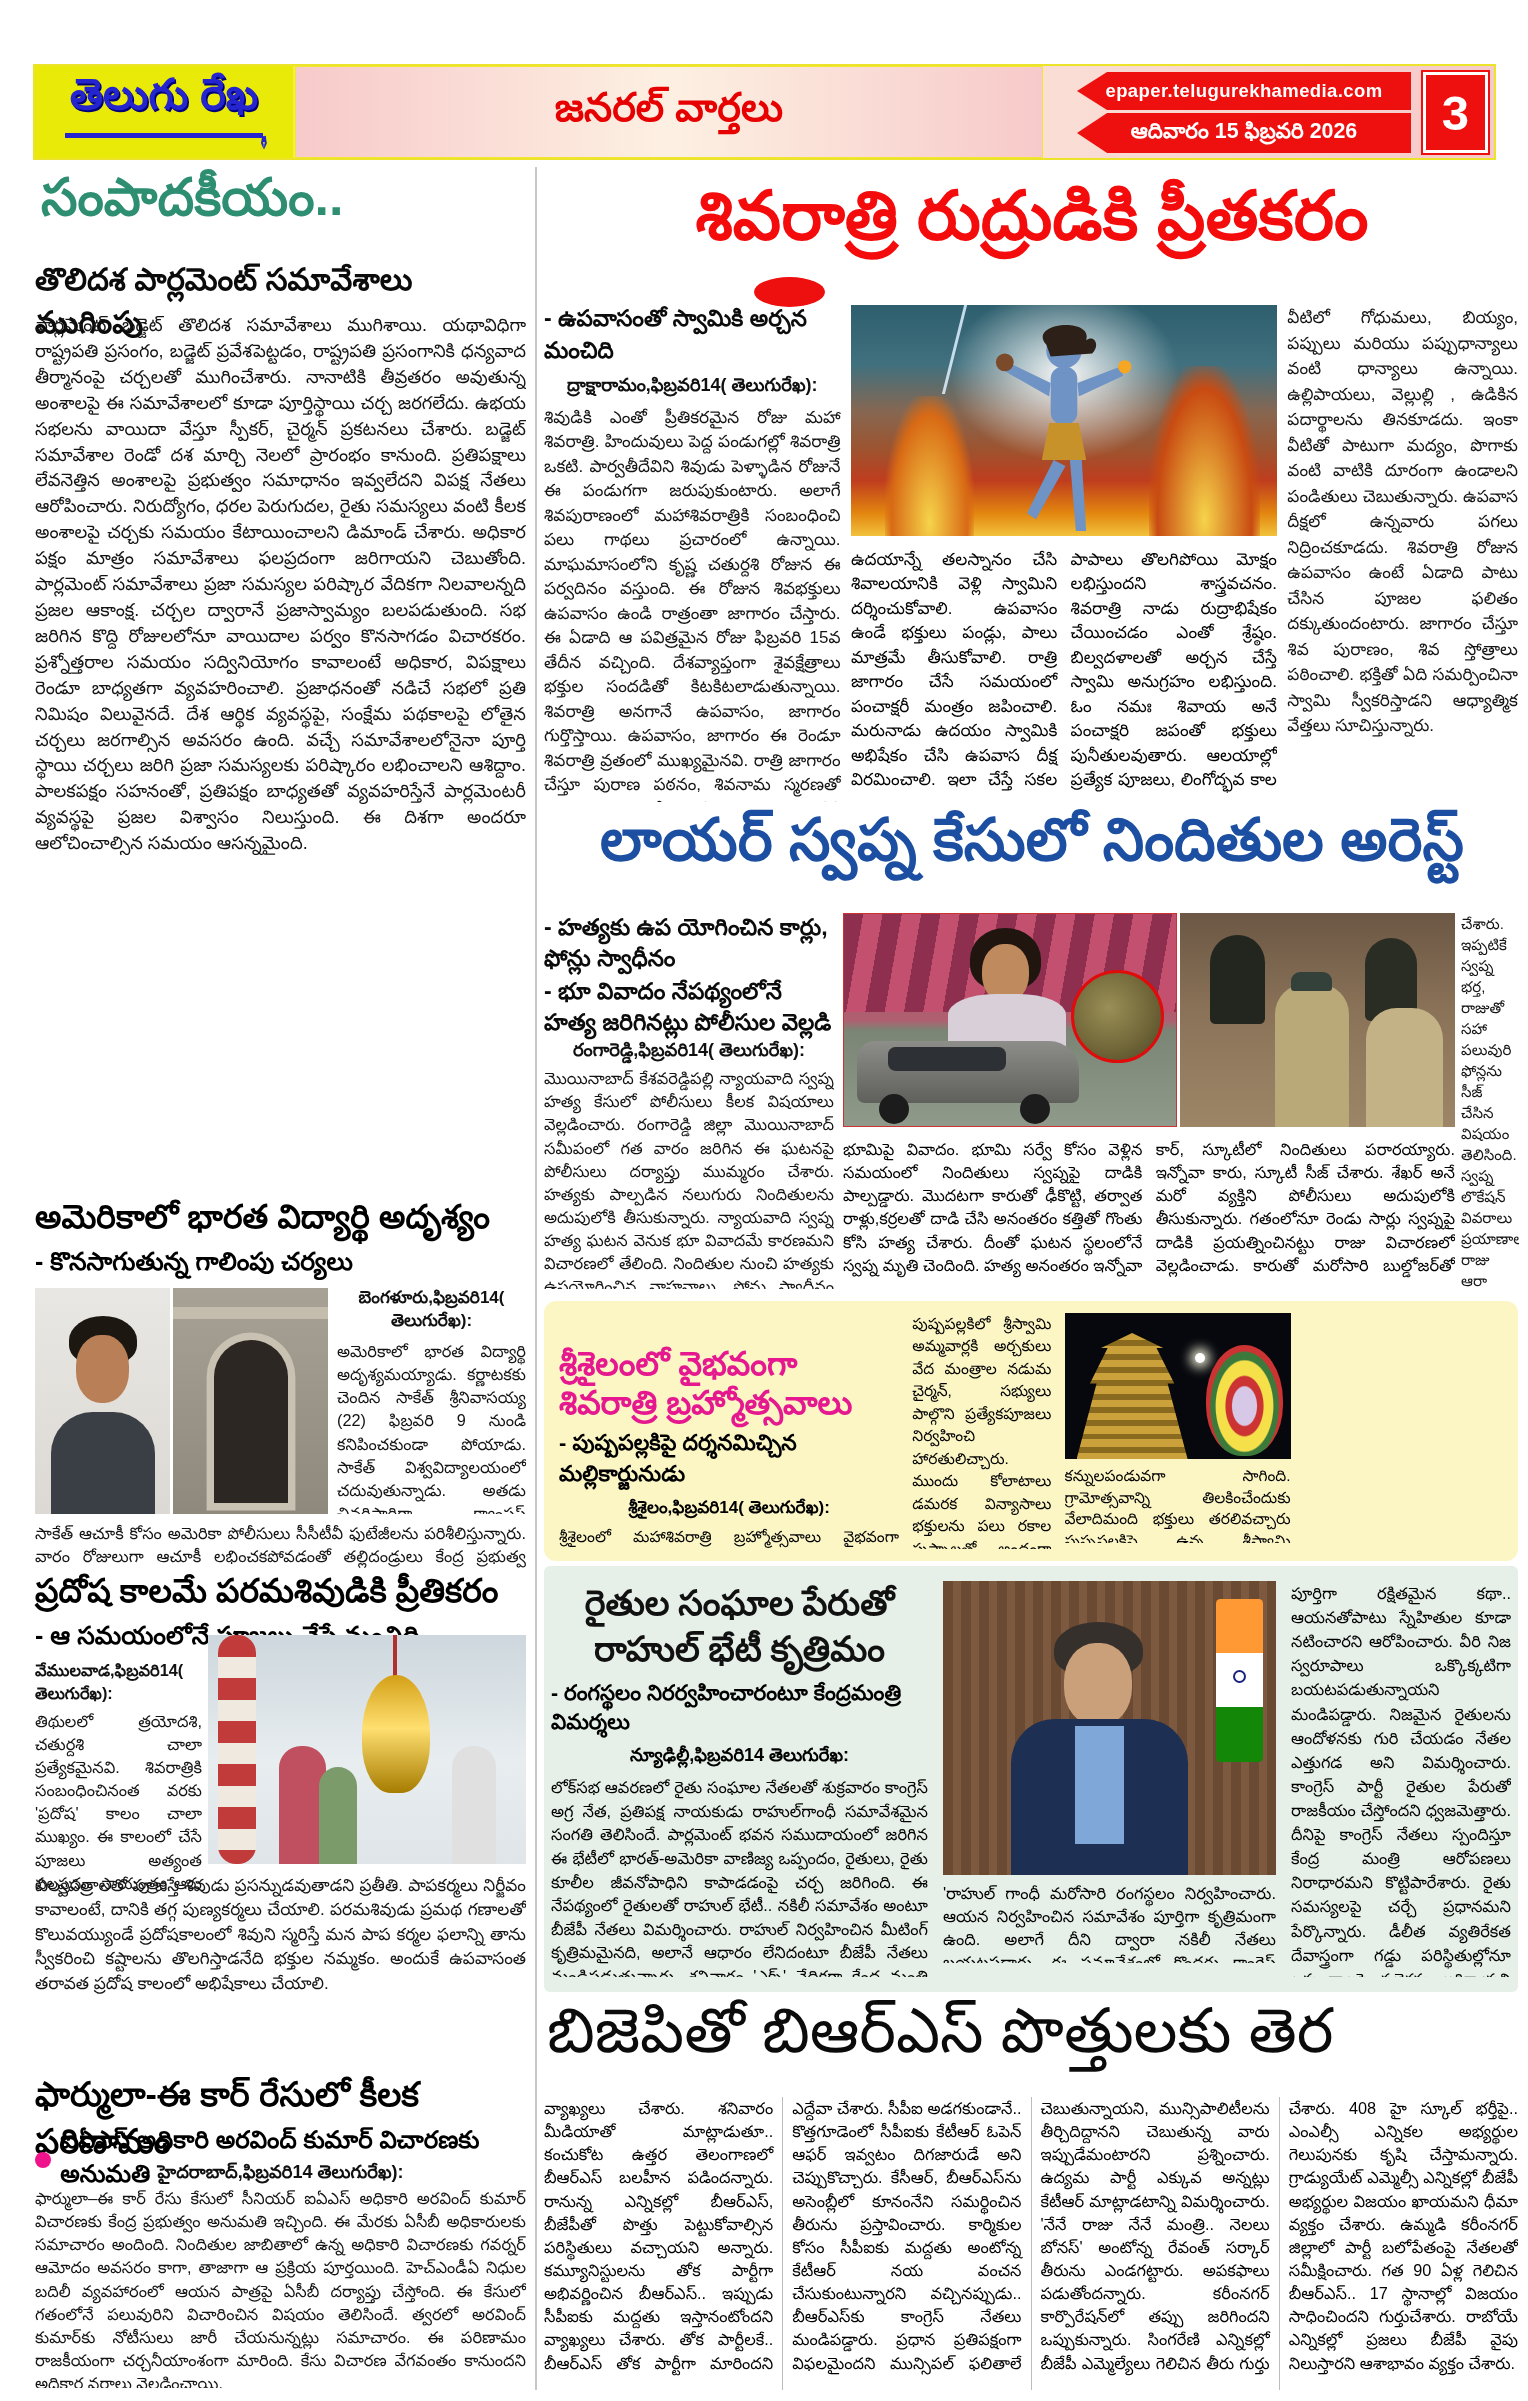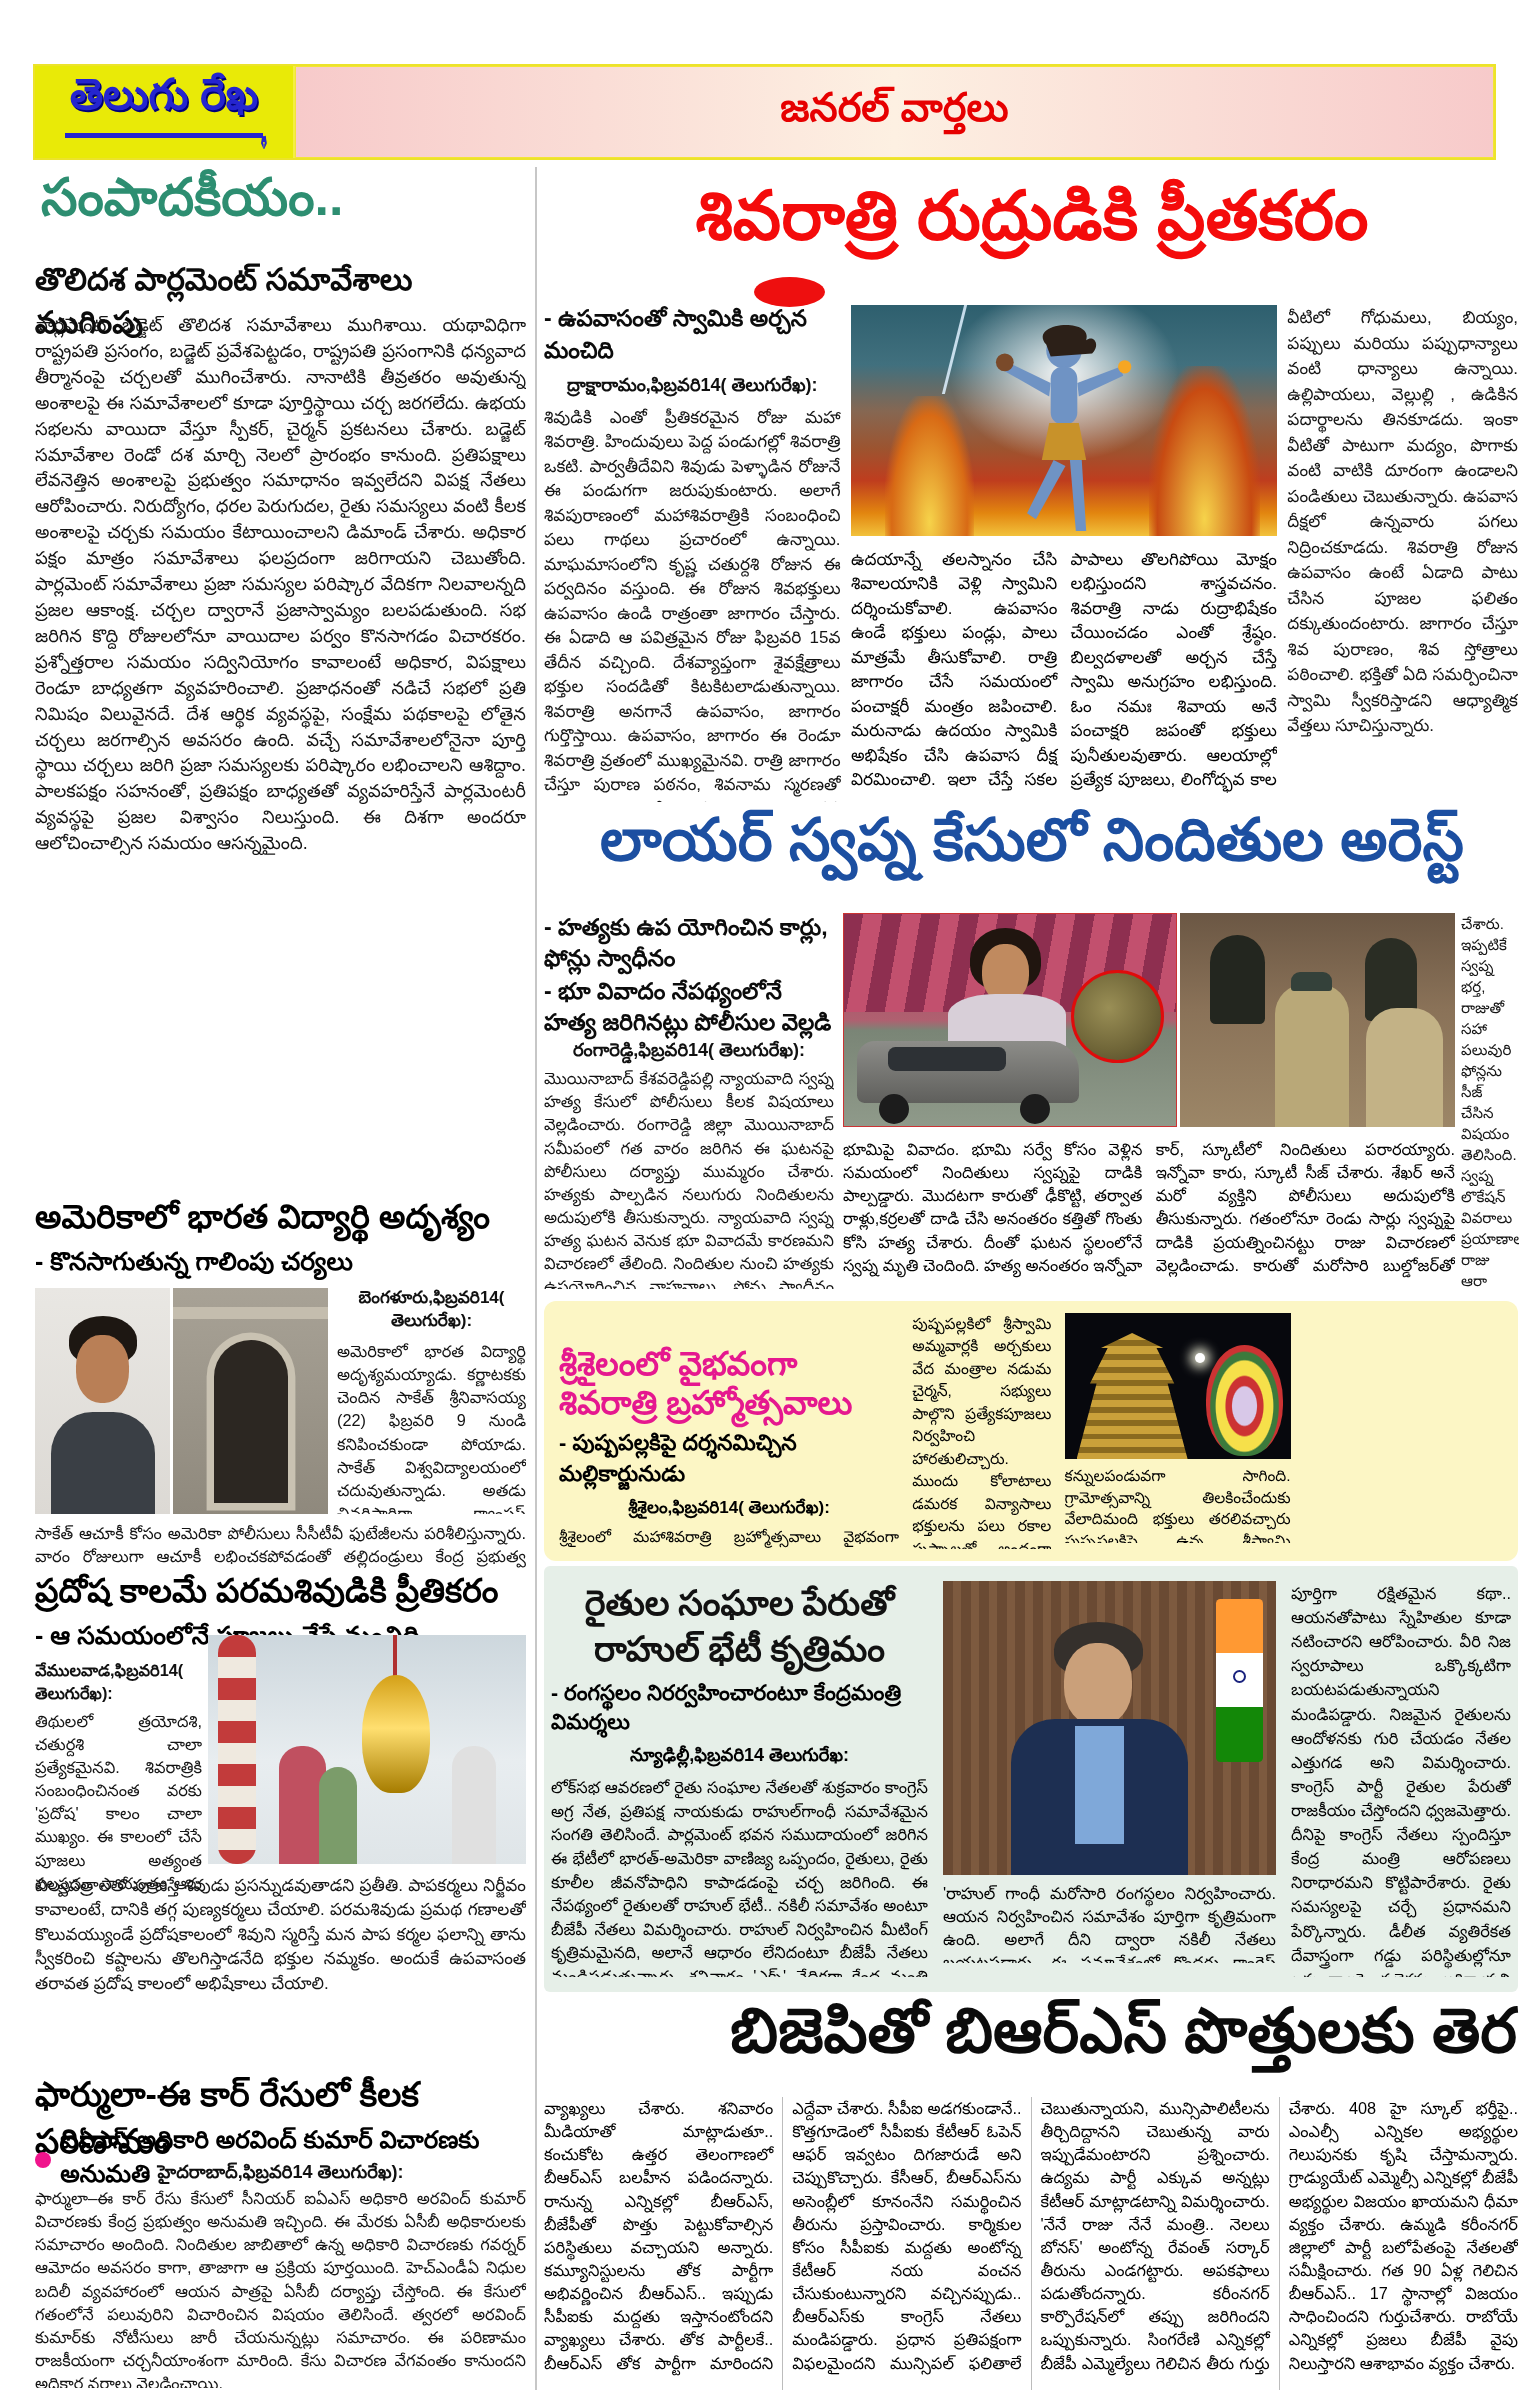--- a/index.html
+++ b/index.html
@@ -168,38 +168,43 @@
         background:linear-gradient(180deg,#ff9933 0 33%,#ffffff 33% 66%,#138808 66% 100%); border-radius:4.4px; }
   .rahul-photo .chakra { position:absolute; right:30px; top:89px; width:13.3px; height:13.3px; border-radius:50%; border:2.2px solid #1a237e; }
   .rahul-photo .hair { position:absolute; left:111px; top:41px; width:89px; height:55px; background:#35302c; border-radius:50% 50% 40% 40%; }
   .rahul-photo .face { position:absolute; left:121px; top:62px; width:68px; height:83px; background:#caa07a; border-radius:46%; }
   .rahul-photo .suit { position:absolute; left:68px; top:138px; width:177px; height:157px; background:#1d2f52; border-radius:44px 44px 0 0; }
   .rahul-photo .shirt { position:absolute; left:132px; top:145px; width:49px; height:118px; background:#7fa8d9; }
   .rahul-quote { font-size:16.3px; line-height:1.4; text-align:justify; margin-top:7.4px; overflow:hidden; height:81px; }
   .rahul-c3 { font-size:16.3px; line-height:1.48; text-align:justify; overflow:hidden; }
 
   
-  .bjp-head { position:absolute; left:547px; top:1995px; width:970px; text-align:right;
-              color:#0b0b0b; font-size:62px; font-weight:bold; white-space:nowrap; }
+  .bjp-head { position:absolute; left:547px; top:1995px; width:970px; text-align:left;
+              color:#0b0b0b; font-size:62px; font-weight:normal; white-space:nowrap; }
   .bjp-cols { position:absolute; left:544px; top:2097px; width:974px; height:293px; overflow:hidden;
               column-count:4; column-gap:19px; column-rule:0.7px solid #bcbcbc;
               font-size:16.3px; line-height:1.42; text-align:justify; }
 </style>
 </head>
 <body>
 
 <div class="page">
 
   <div class="header">
     <div class="logo-box">
       <div class="logo-text">తెలుగు రేఖ</div>
       <div class="pen-nib">✒</div>
     </div>
     <div class="center-box">
       <span>జనరల్ వార్తలు</span>
+    </div>
+    <div class="right-box">
+      <div class="ribbon url">epaper.telugurekhamedia.com</div>
+      <div class="ribbon date">ఆదివారం 15 ఫిబ్రవరి 2026</div>
+      <div class="page-num">3</div>
     </div>
   </div>
 
   <div class="v-divider"></div>
 
   <div class="ed-title">సంపాదకీయం..</div>
   <div class="ed-sub">తొలిదశ పార్లమెంట్ సమావేశాలు ముగింపు</div>
   <div class="ed-body jtext">పార్లమెంట్ బడ్జెట్ తొలిదశ సమావేశాలు ముగిశాయి. యథావిధిగా రాష్ట్రపతి ప్రసంగం, బడ్జెట్ ప్రవేశపెట్టడం, రాష్ట్రపతి ప్రసంగానికి ధన్యవాద తీర్మానంపై చర్చలతో ముగించేశారు. నానాటికి తీవ్రతరం అవుతున్న అంశాలపై ఈ సమావేశాలలో కూడా పూర్తిస్థాయి చర్చ జరగలేదు. ఉభయ సభలను వాయిదా వేస్తూ స్పీకర్, చైర్మన్ ప్రకటనలు చేశారు. బడ్జెట్ సమావేశాల రెండో దశ మార్చి నెలలో ప్రారంభం కానుంది. ప్రతిపక్షాలు లేవనెత్తిన అంశాలపై ప్రభుత్వం సమాధానం ఇవ్వలేదని విపక్ష నేతలు ఆరోపించారు. నిరుద్యోగం, ధరల పెరుగుదల, రైతు సమస్యలు వంటి కీలక అంశాలపై చర్చకు సమయం కేటాయించాలని డిమాండ్ చేశారు. అధికార పక్షం మాత్రం సమావేశాలు ఫలప్రదంగా జరిగాయని చెబుతోంది. పార్లమెంట్ సమావేశాలు ప్రజా సమస్యల పరిష్కార వేదికగా నిలవాలన్నది ప్రజల ఆకాంక్ష. చర్చల ద్వారానే ప్రజాస్వామ్యం బలపడుతుంది. సభ జరిగిన కొద్ది రోజులలోనూ వాయిదాల పర్వం కొనసాగడం విచారకరం. ప్రశ్నోత్తరాల సమయం సద్వినియోగం కావాలంటే అధికార, విపక్షాలు రెండూ బాధ్యతగా వ్యవహరించాలి. ప్రజాధనంతో నడిచే సభలో ప్రతి నిమిషం విలువైనదే. దేశ ఆర్థిక వ్యవస్థపై, సంక్షేమ పథకాలపై లోతైన చర్చలు జరగాల్సిన అవసరం ఉంది. వచ్చే సమావేశాలలోనైనా పూర్తి స్థాయి చర్చలు జరిగి ప్రజా సమస్యలకు పరిష్కారం లభించాలని ఆశిద్దాం. పాలకపక్షం సహనంతో, ప్రతిపక్షం బాధ్యతతో వ్యవహరిస్తేనే పార్లమెంటరీ వ్యవస్థపై ప్రజల విశ్వాసం నిలుస్తుంది. ఈ దిశగా అందరూ ఆలోచించాల్సిన సమయం ఆసన్నమైంది.</div>
 
   <div class="stu-head">అమెరికాలో భారత విద్యార్థి అదృశ్యం</div>

